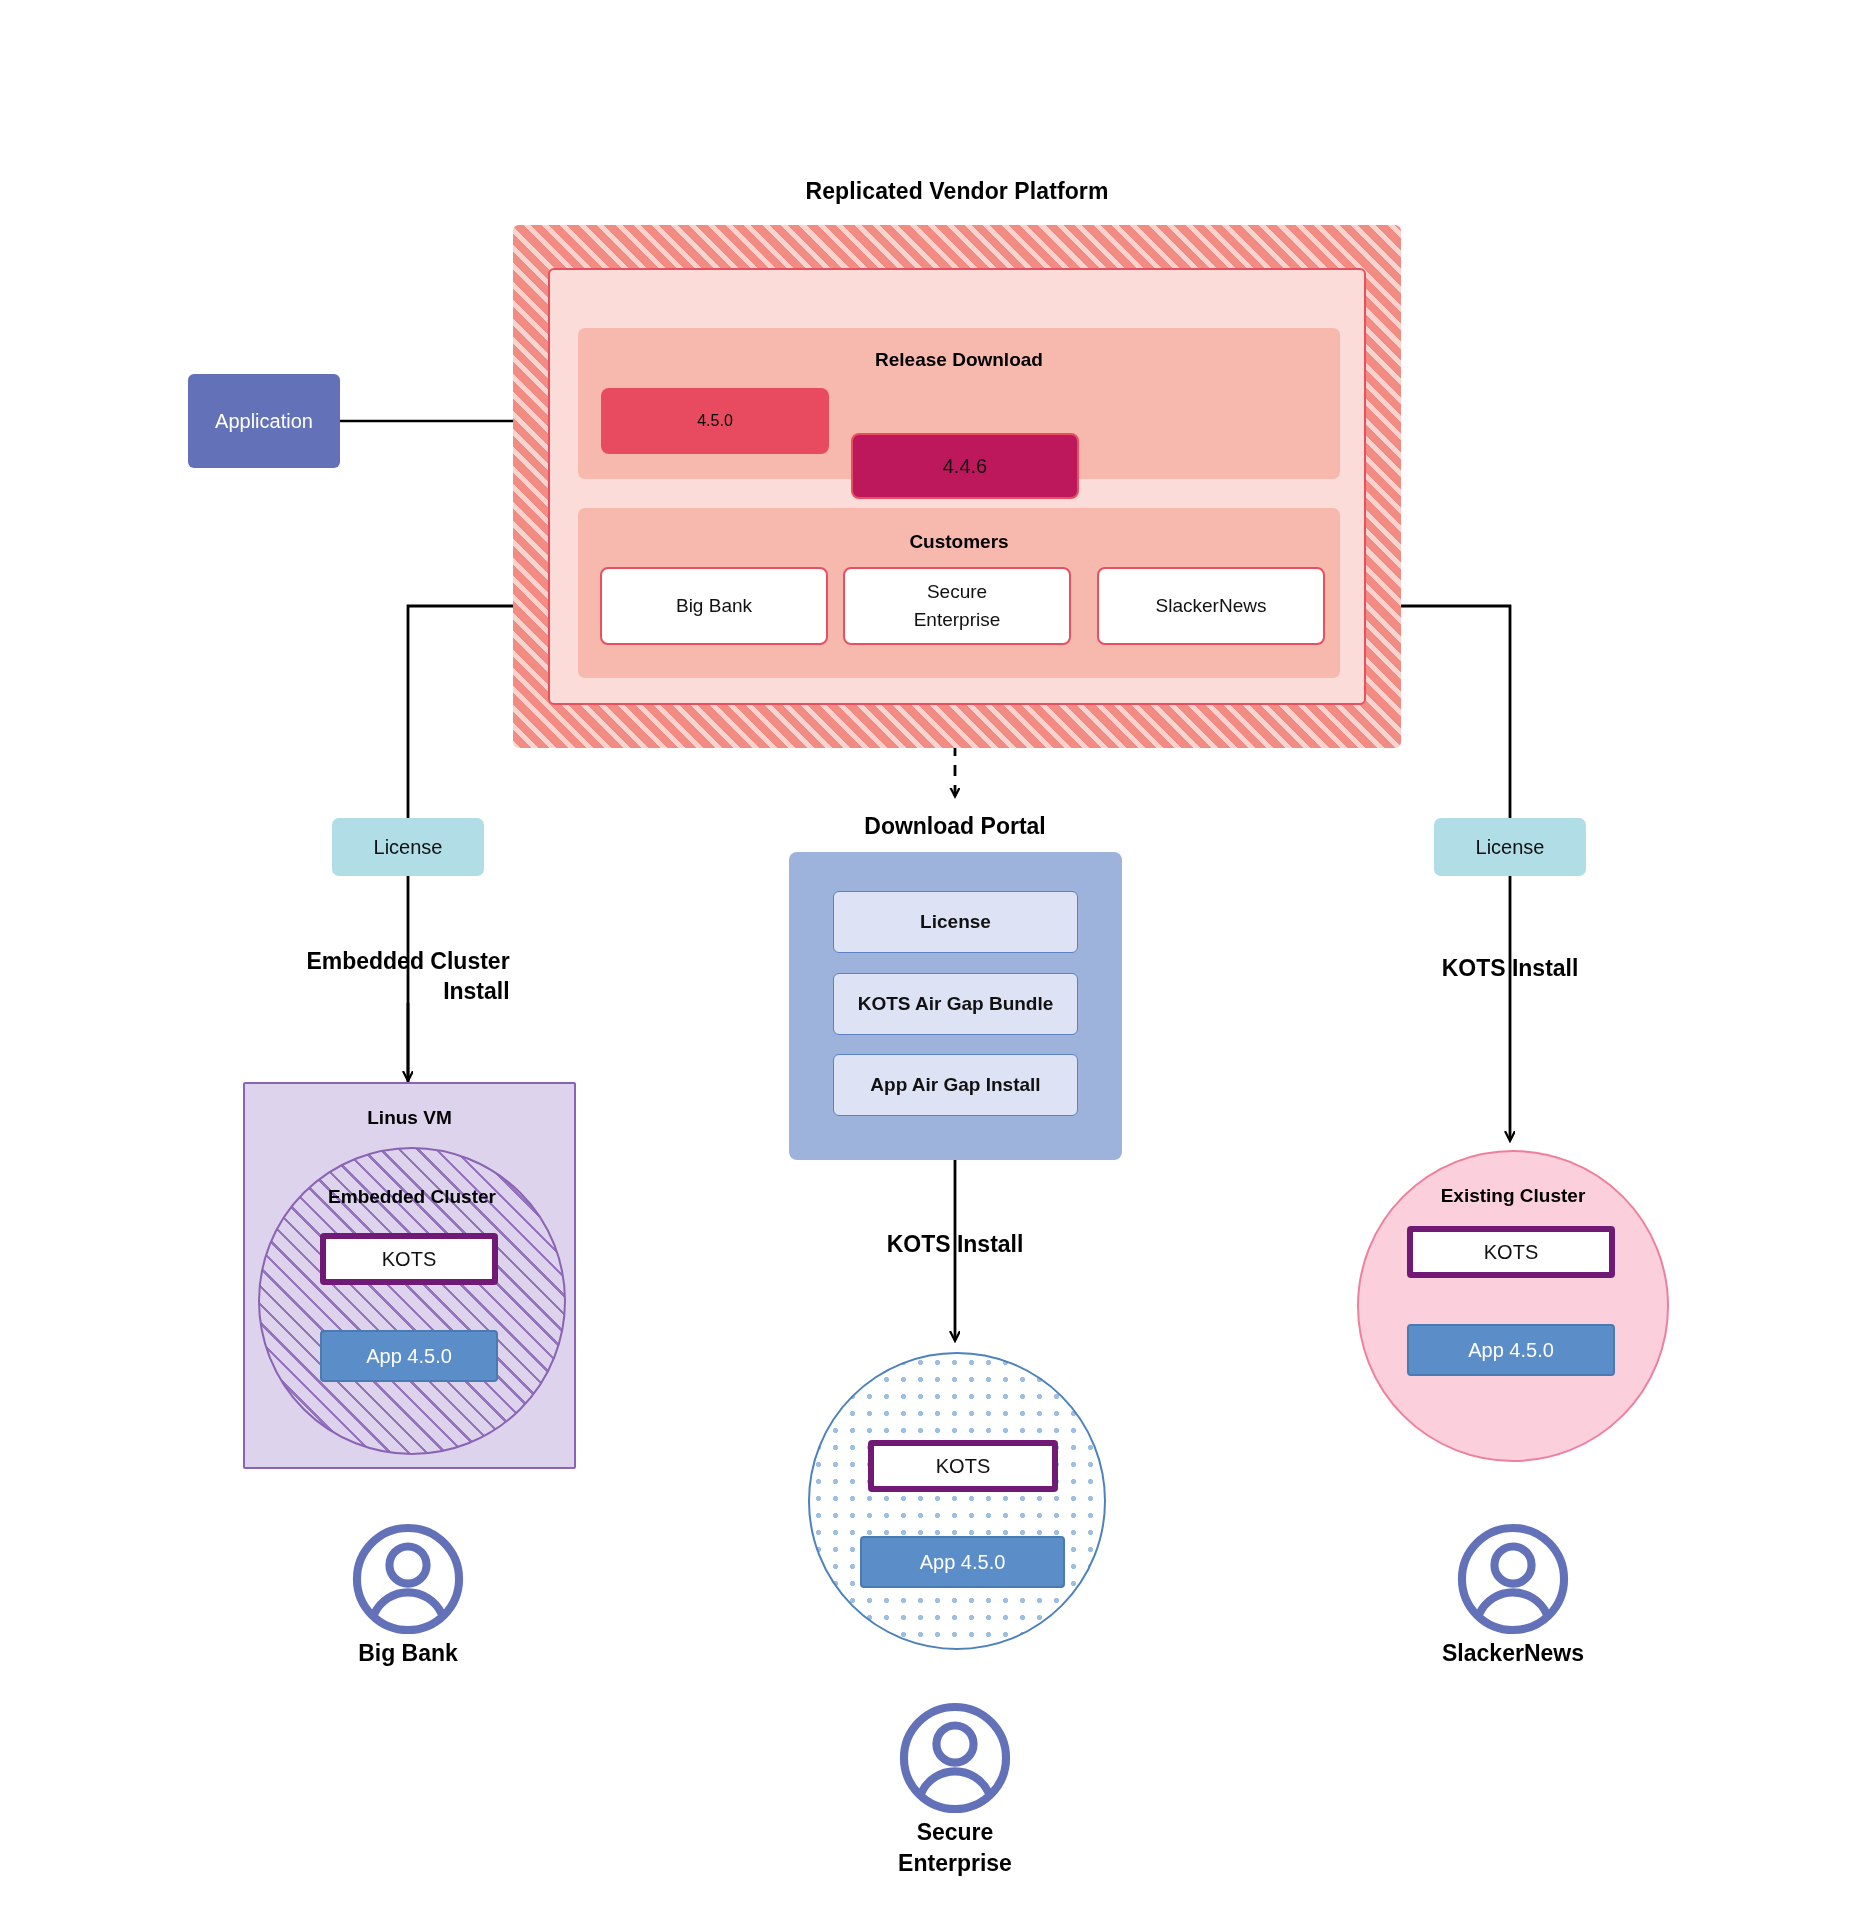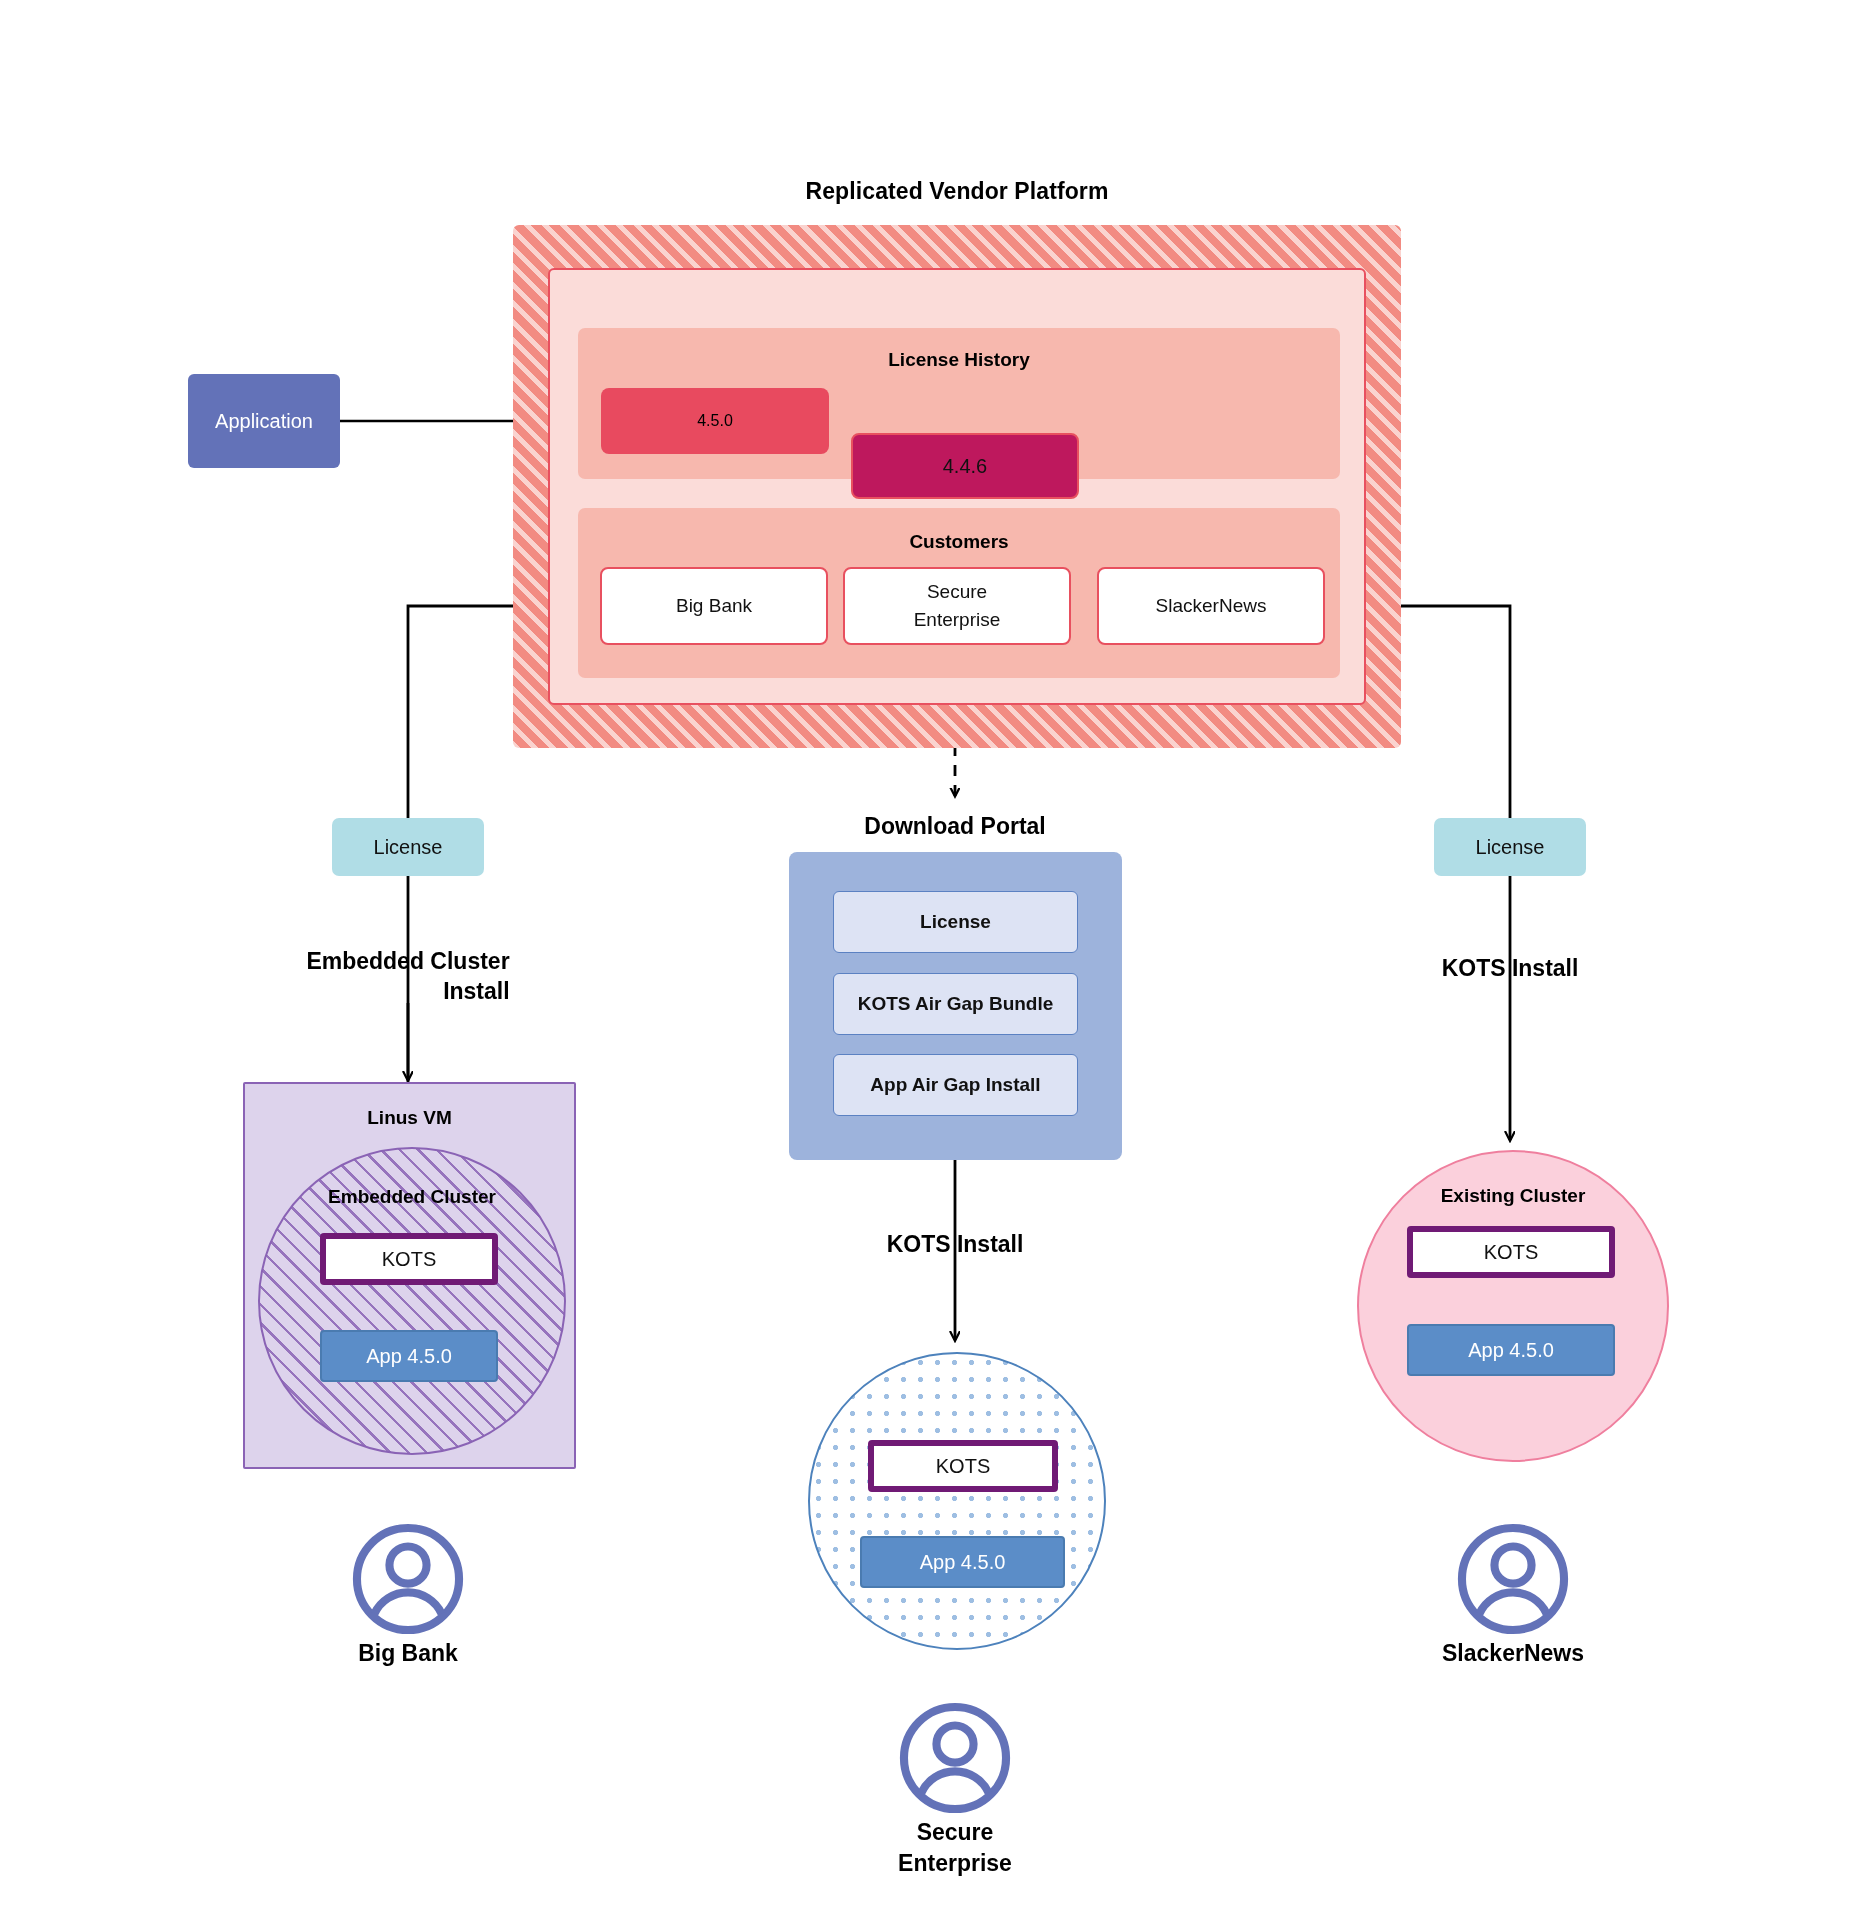--- a/index.html
+++ b/index.html
@@ -97,21 +97,21 @@
   </svg>
 
   <div class="abs ctr platform-title" style="left:513px;top:175px;width:888px;height:32px;">Replicated Vendor Platform</div>
 
   <div class="abs hatch-outer" style="left:513px;top:225px;width:888px;height:523px;"></div>
 
   <div class="abs stable-channel" style="left:548px;top:268px;width:818px;height:437px;"></div>
 
 
   <div class="abs inner-panel" style="left:578px;top:328px;width:762px;height:151px;"></div>
-  <div class="abs ctr panel-title" style="left:578px;top:347px;width:762px;height:26px;">License History</div>
+  <div class="abs ctr panel-title" style="left:578px;top:347px;width:762px;height:26px;">Release Download</div>
 
   <div class="abs ctr rel-current" style="left:601px;top:388px;width:228px;height:66px;">
     <span>4.5.0</span>
   </div>
   <div class="abs ctr rel-prev" style="left:851px;top:388px;width:228px;height:66px;">
     <span>4.4.6</span>
   </div>
 
   <div class="abs inner-panel" style="left:578px;top:508px;width:762px;height:170px;"></div>
   <div class="abs ctr panel-title" style="left:578px;top:529px;width:762px;height:26px;">Customers</div>

